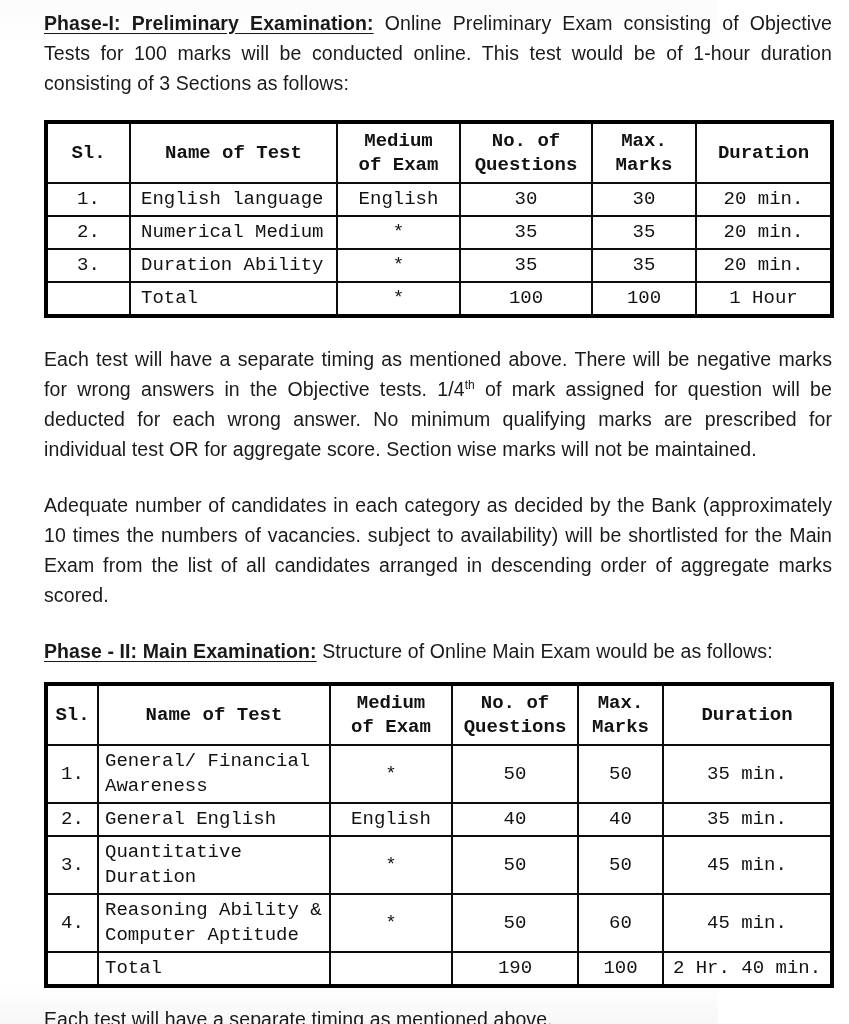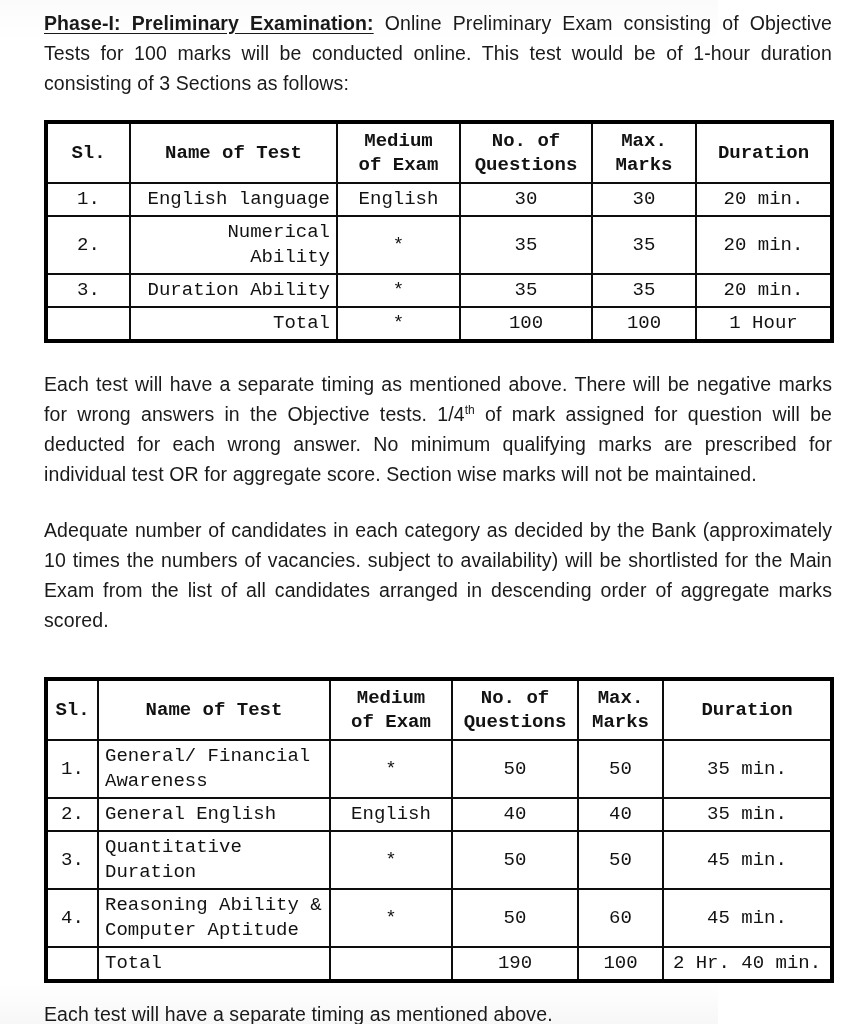--- a/index.html
+++ b/index.html
@@ -98,21 +98,21 @@
   
   .t2 col.c0 { width: 52px; }
   .t2 col.c1 { width: 232px; }
   .t2 col.c2 { width: 122px; }
   .t2 col.c3 { width: 126px; }
   .t2 col.c4 { width: 85px; }
   .t2 col.c5 { width: 169px; }
 
   .t2 td, .t2 th { padding-left: 5px; padding-right: 5px; }
   .t2 td.name { }
-  .t1 td.name { padding-left: 10px; text-align: right; }
+  .t1 td.name { padding-left: 10px; }
 </style>
 </head>
 <body>
 
 <div class="page">
   <div class="content">
 
     <p class="para"><span class="hd">Phase-I: Preliminary Examination:</span><span> Online Preliminary Exam consisting of Objective Tests for 100 marks will be conducted online. This test would be of 1-hour duration consisting of 3 Sections as follows:</span></p>
 
     <div class="gap-md"></div>
@@ -140,21 +140,21 @@
         <tr>
           <td class="c-center b">1.</td>
           <td class="c-left name">English language</td>
           <td class="c-center">English</td>
           <td class="c-center">30</td>
           <td class="c-center">30</td>
           <td class="c-center">20 min.</td>
         </tr>
         <tr>
           <td class="c-center b">2.</td>
-          <td class="c-left name">Numerical Ability</td>
+          <td class="c-left name">Numerical Medium</td>
           <td class="c-center star">*</td>
           <td class="c-center">35</td>
           <td class="c-center">35</td>
           <td class="c-center">20 min.</td>
         </tr>
         <tr>
           <td class="c-center b">3.</td>
           <td class="c-left name">Duration Ability</td>
           <td class="c-center star">*</td>
           <td class="c-center">35</td>
@@ -175,20 +175,21 @@
     <div class="gap-lg"></div>
 
     <p class="para"><span>Each test will have a separate timing as mentioned above. There will be negative marks for wrong answers in the Objective tests. 1/4</span><sup>th</sup><span> of mark assigned for question will be deducted for each wrong answer. No minimum qualifying marks are prescribed for individual test OR for aggregate score. Section wise marks will not be maintained.</span></p>
 
     <div class="gap-lg"></div>
 
     <p class="para">Adequate number of candidates in each category as decided by the Bank (approximately 10 times the numbers of vacancies. subject to availability) will be shortlisted for the Main Exam from the list of all candidates arranged in descending order of aggregate marks scored.</p>
 
     <div class="gap-lg"></div>
 
+    <p class="para"><span class="hd">Phase - II: Main Examination:</span><span> Structure of Online Main Exam would be as follows:</span></p>
 
     <div class="gap-sm"></div>
 
     <table class="exam t2">
       <colgroup>
           <col class="c0">
           <col class="c1">
           <col class="c2">
           <col class="c3">
           <col class="c4">

